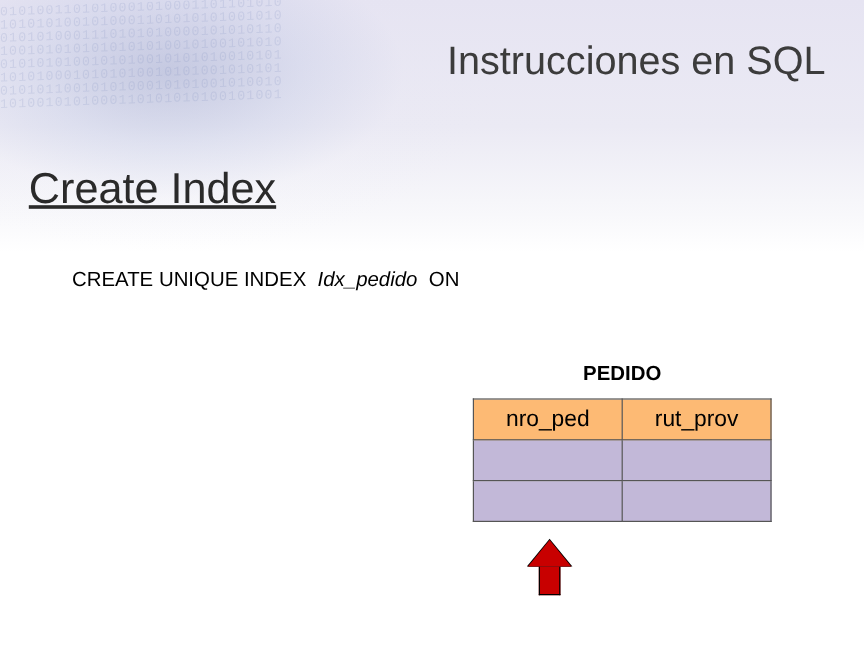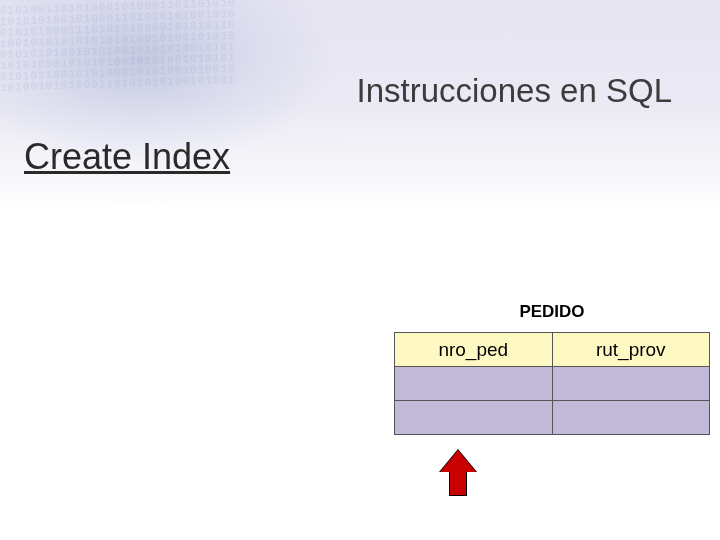--- a/index.html
+++ b/index.html
@@ -30,26 +30,25 @@
     font-size: 11px;
     line-height: 11px;
     letter-spacing: 1px;
     overflow: hidden;
     z-index: 0;
     transform: skewY(-2deg);
   }
   .slide-title {
     position: absolute;
     top: 32px;
-    right: 48px;
+    right: 32px;
     font-size: 33px;
     color: #3c3c3c;
     font-weight: 400;
     z-index: 2;
-    margin-top: 40px;
   }
   .section-heading {
     position: absolute;
     top: 136px;
     left: 24px;
     font-size: 36px;
     color: #2a2a2a;
     text-decoration: underline;
     font-weight: 400;
     z-index: 2;
@@ -62,41 +61,41 @@
     font-size: 17px;
     color: #000;
     line-height: 1.35;
     z-index: 2;
   }
   .code-block .italic { font-style: italic; }
   .table-wrap {
     position: absolute;
     top: 302px;
     left: 394px;
-    width: 316px;
+    width: 249px;
     z-index: 2;
   }
   .table-title {
     font-family: Verdana, Geneva, sans-serif;
     font-size: 17px;
     font-weight: 700;
     color: #000;
     text-align: center;
     margin-bottom: 10px;
   }
   table.db {
     border-collapse: collapse;
     width: 100%;
   }
   table.db th, table.db td {
     border: 1px solid #555;
     height: 34px;
   }
   table.db th {
-    background: #fef9c3;
+    background: #fdba74;
     font-family: Arial, sans-serif;
     font-size: 19px;
     font-weight: 400;
     color: #000;
   }
   table.db td {
     background: #c2b8d8;
   }
   .arrow-up {
     position: absolute;
@@ -143,20 +142,25 @@
 0101010100101010010101010010101
 1010100010101010010101001010101
 0101011001010100010101001010010
 1010010101000110101010100101001</div>
 
 <h1 class="slide-title">Instrucciones en SQL</h1>
 
 <h2 class="section-heading">Create Index</h2>
 
 <div class="code-block">
+  <div>
+    <span>CREATE UNIQUE INDEX</span>&nbsp;
+    <span class="italic">Idx_pedido</span>
+    <span>&nbsp;</span><span>ON</span>
+  </div>
 </div>
 
 <div class="table-wrap">
   <div class="table-title">PEDIDO</div>
   <table class="db">
     <thead>
       <tr>
         <th>nro_ped</th>
         <th>rut_prov</th>
       </tr>

